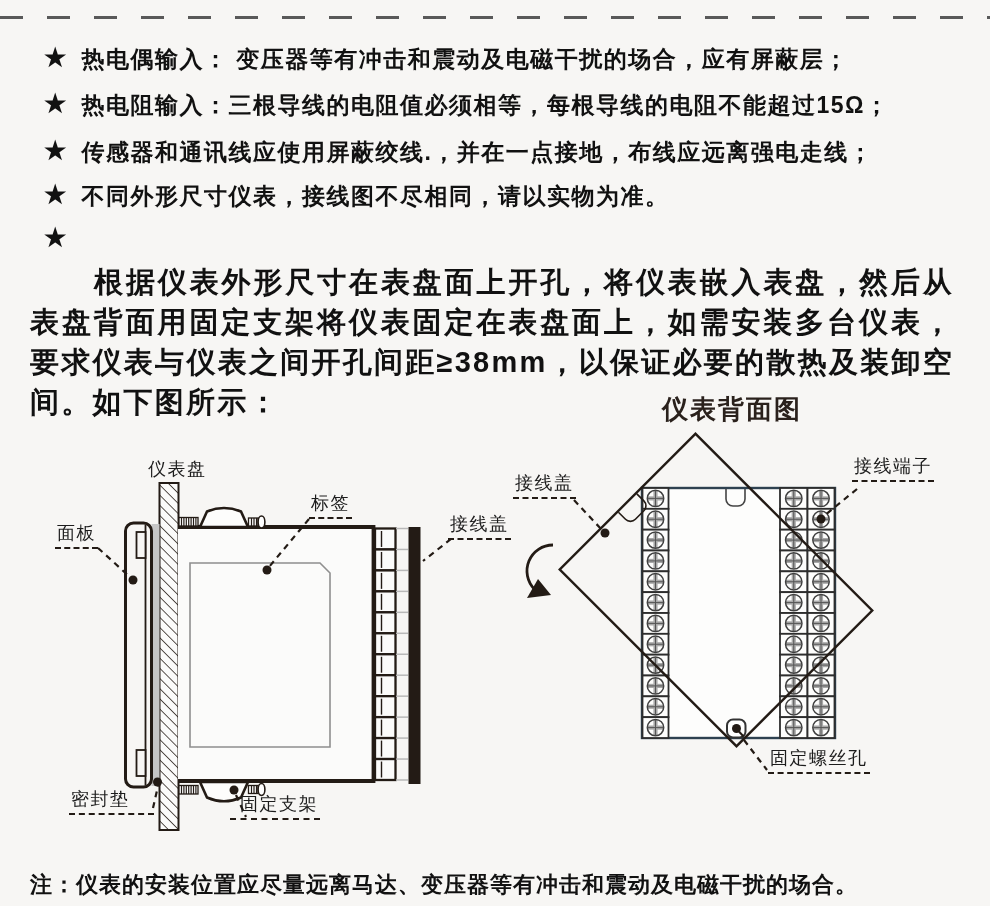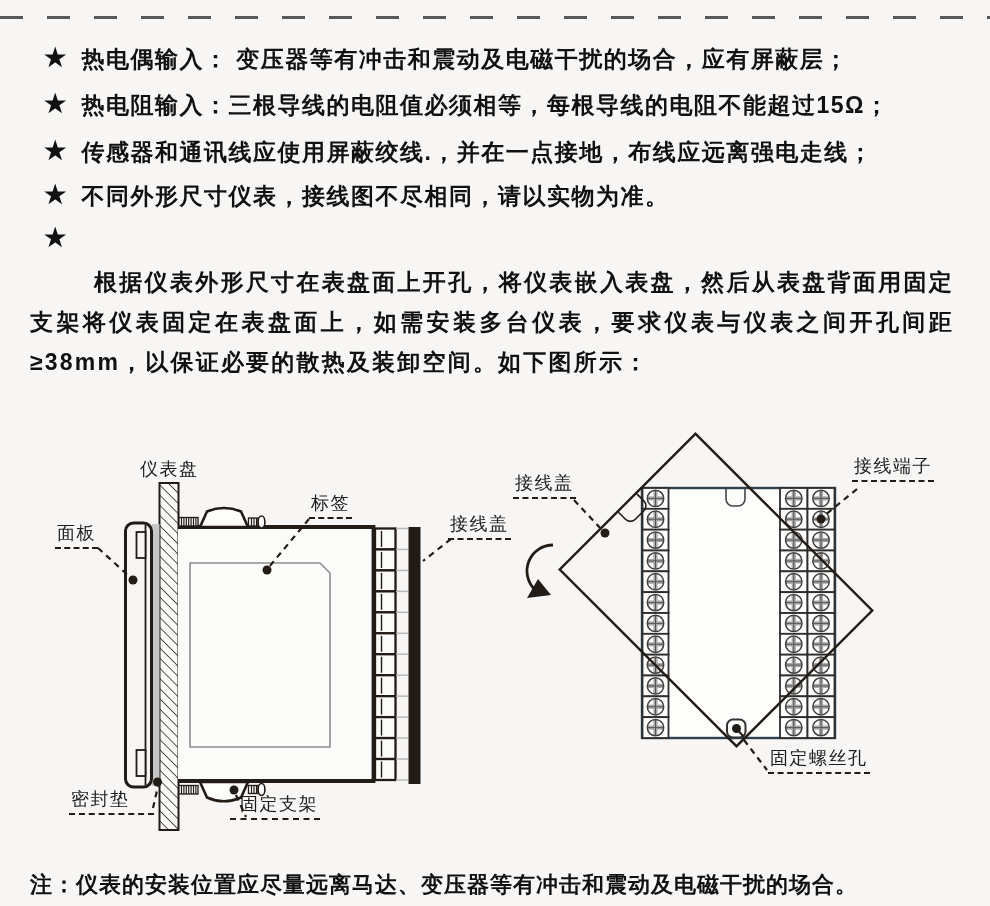--- a/index.html
+++ b/index.html
@@ -12,37 +12,37 @@
     position:absolute;left:0;top:16px;width:990px;height:3px;
     background:repeating-linear-gradient(90deg,#595959 0 23px,transparent 23px 47px);
   }
   .bullet{
     position:absolute;left:44px;display:flex;align-items:flex-start;
     font-size:23px;font-weight:bold;letter-spacing:1.5px;white-space:nowrap;color:#111;
   }
   .bullet .star{font-size:25px;margin-right:15px;line-height:1.1;letter-spacing:0;}
   #paragraph{
     position:absolute;left:30px;top:262px;width:924px;
-    font-size:23px;font-weight:bold;letter-spacing:2.2px;line-height:40px;
+    font-size:29px;font-weight:bold;letter-spacing:2.2px;line-height:40px;
     text-indent:64px;color:#111;text-align:justify;
   }
   #note{
     position:absolute;left:30px;top:855px;width:950px;
     font-size:22px;font-weight:bold;letter-spacing:1px;color:#111;white-space:nowrap;margin-top:15px;
   }
   .diagram-title{
     position:absolute;font-family:"Liberation Serif", serif;font-weight:bold;
     font-size:26px;letter-spacing:2px;color:#2a211c;white-space:nowrap;
   }
   .diagram-label{
     position:absolute;font-size:18px;letter-spacing:1.5px;color:#1c1c1c;
     white-space:nowrap;padding:0 2px 3px 2px;
     border-bottom:2.5px dashed #231b15;line-height:1.1;
   }
-  .diagram-label.no-underline{border-bottom:none;}
+  .diagram-label.no-underline{border-bottom:none;margin-left:8px;}
   #linework{position:absolute;left:0;top:0;}
 </style>
 </head>
 <body>
 
 <div id="page">
 
   <div id="top-dash"></div>
 
   <div class="bullet" style="top:44px">
@@ -60,20 +60,21 @@
   <div class="bullet" style="top:181px">
     <span class="star">★</span>
     <span>不同外形尺寸仪表，接线图不尽相同，请以实物为准。</span>
   </div>
   <div class="bullet" style="top:224px">
     <span class="star">★</span>
   </div>
 
   <div id="paragraph">根据仪表外形尺寸在表盘面上开孔，将仪表嵌入表盘，然后从表盘背面用固定支架将仪表固定在表盘面上，如需安装多台仪表，要求仪表与仪表之间开孔间距≥38mm，以保证必要的散热及装卸空间。如下图所示：</div>
 
+  <div class="diagram-title" style="left:662px;top:392px">仪表背面图</div>
 
   <svg id="linework" width="990" height="906" viewBox="0 0 990 906">
     <defs>
       <pattern id="hatch" width="7.2" height="7.2" patternUnits="userSpaceOnUse" patternTransform="rotate(-45)">
         <rect width="7.2" height="7.2" fill="#fbfbfa"></rect>
         <line x1="0" y1="0" x2="0" y2="7.2" stroke="#231b15" stroke-width="1.5"></line>
       </pattern>
     </defs>
 
     <g>

